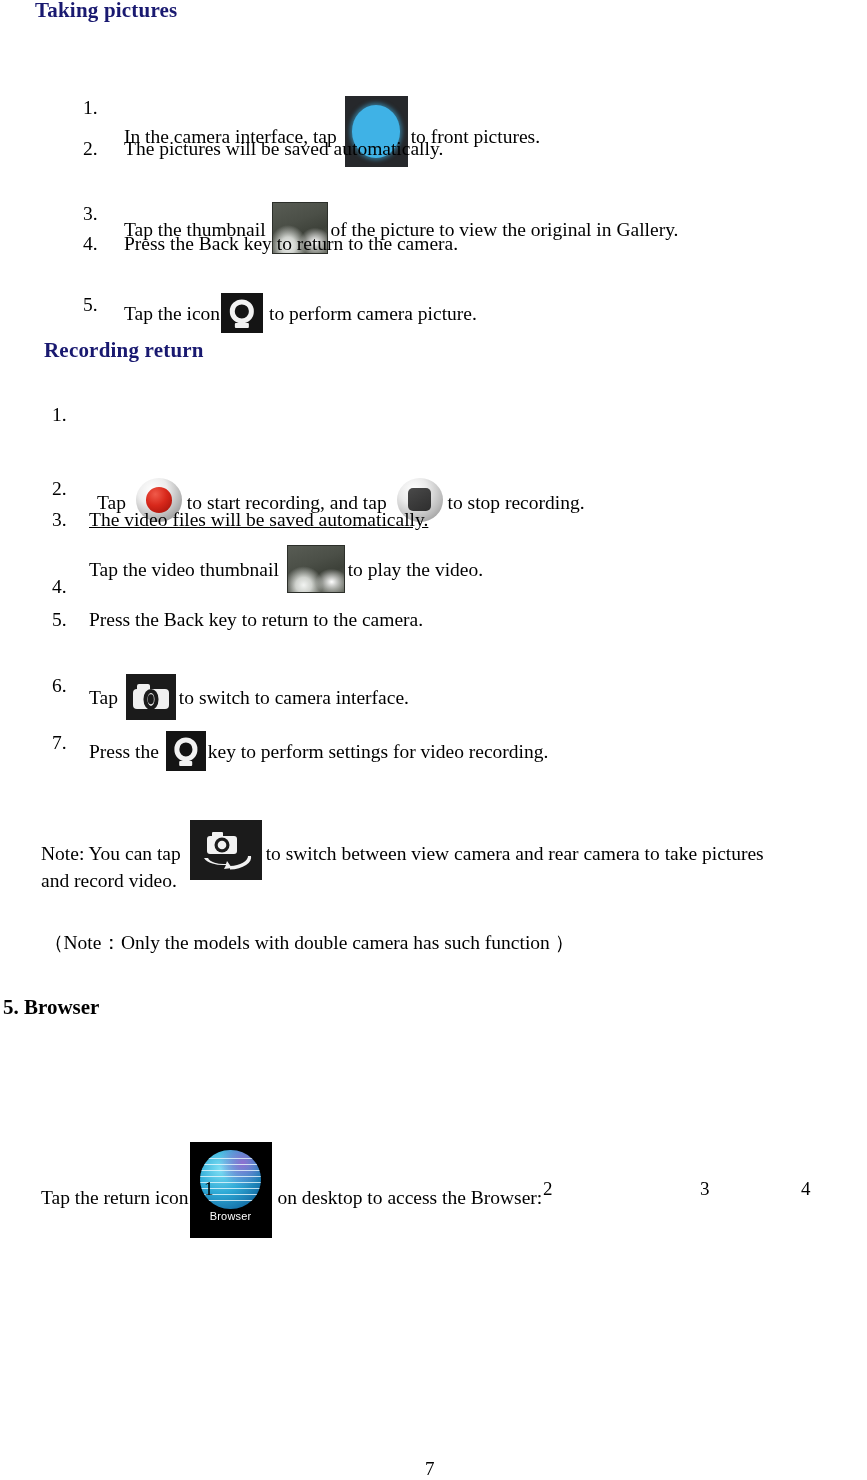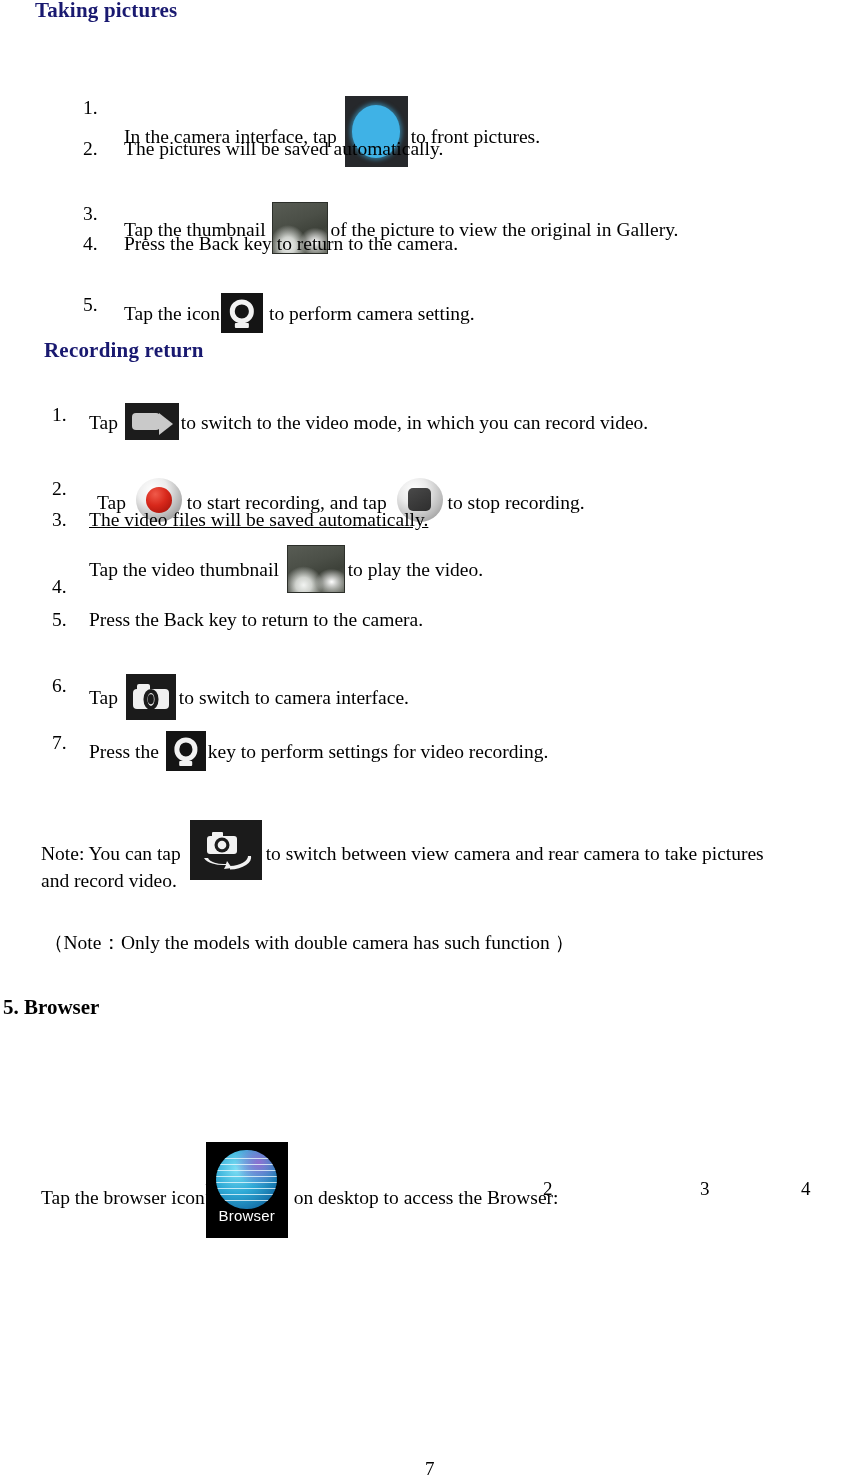--- a/index.html
+++ b/index.html
@@ -234,21 +234,21 @@
     height: 1px;
     background: rgba(235,250,255,.78);
   }
   .ic-browser .label {
     position: absolute;
     left: 0; right: 0;
     bottom: 3%;
     text-align: center;
     color: #ffffff;
     font-family: "Liberation Sans", sans-serif;
-    font-size: 15px;
+    font-size: 11px;
     letter-spacing: .2px;
   }
 
   
   .marker {
     position: absolute;
     font-size: 19px;
     color: #000000;
   }
   .pagenum {
@@ -287,33 +287,26 @@
   <div class="row" style="left:124px; top:232px;">
     <span class="txt">Press the Back key to return to the camera.</span>
   </div>
 
   <div class="num" style="left:83px; top:293px;">5.</div>
   <div class="row" style="left:124px; top:293px;">
     <span class="txt">Tap the icon</span><span class="icon ic-settings" style="width:42px;height:40px;margin:0 1px;vertical-align:-13px;">
       <span class="ring"></span>
       <span class="stem"></span>
     </span>
-    <span class="txt">to perform camera setting.</span>
+    <span class="txt">to perform camera picture.</span>
   </div>
 
   <div class="h-blue" style="left:44px; top:338px;">Recording return</div>
 
   <div class="num" style="left:52px; top:403px;">1.</div>
-  <div class="row" style="left:89px; top:403px;">
-    <span class="txt">Tap</span>
-    <span class="icon ic-video" style="width:54px;height:37px;margin:0 2px;vertical-align:-11px;">
-      <span class="body"></span>
-      <span class="lens"></span>
-    </span><span class="txt">to switch to the video mode, in which you can record video.</span>
-  </div>
 
   <div class="num" style="left:52px; top:477px;">2.</div>
   <div class="row" style="left:89px; top:477px;margin-left:8px;">
     <span class="txt">Tap</span>
     <span class="icon ic-record" style="width:50px;height:46px;margin:0 3px;vertical-align:-14px;">
       <span class="plate"></span>
       <span class="dot"></span>
     </span><span class="txt">to start recording, and tap</span>
     <span class="icon ic-stop" style="width:50px;height:46px;margin:0 3px;vertical-align:-14px;">
       <span class="plate"></span>
@@ -371,21 +364,21 @@
       </svg>
     </span><span class="txt">to switch between view camera and rear camera to take pictures</span>
   </div>
   <div class="para" style="left:41px; top:862px;">and record video.</div>
 
   <div class="para" style="left:44px; top:924px; font-family:'Liberation Serif','DejaVu Serif',serif;">（Note：Only the models with double camera has such function  ）</div>
 
   <div class="h-black" style="left:3px; top:995px;">5. Browser</div>
 
   <div class="para" style="left:41px; top:1142px;">
-    <span class="txt">Tap the browser icon</span><span class="icon ic-browser" style="width:82px;height:96px;margin:0 1px;vertical-align:-34px;">
+    <span class="txt">Tap the return icon</span><span class="icon ic-browser" style="width:82px;height:96px;margin:0 1px;vertical-align:-34px;">
       <span class="globe">
         <span class="lat" style="top:14%"></span>
         <span class="lat" style="top:24%"></span>
         <span class="lat" style="top:34%"></span>
         <span class="lat" style="top:44%"></span>
         <span class="lat" style="top:54%"></span>
         <span class="lat" style="top:64%"></span>
         <span class="lat" style="top:74%"></span>
         <span class="lat" style="top:84%"></span>
       </span>

